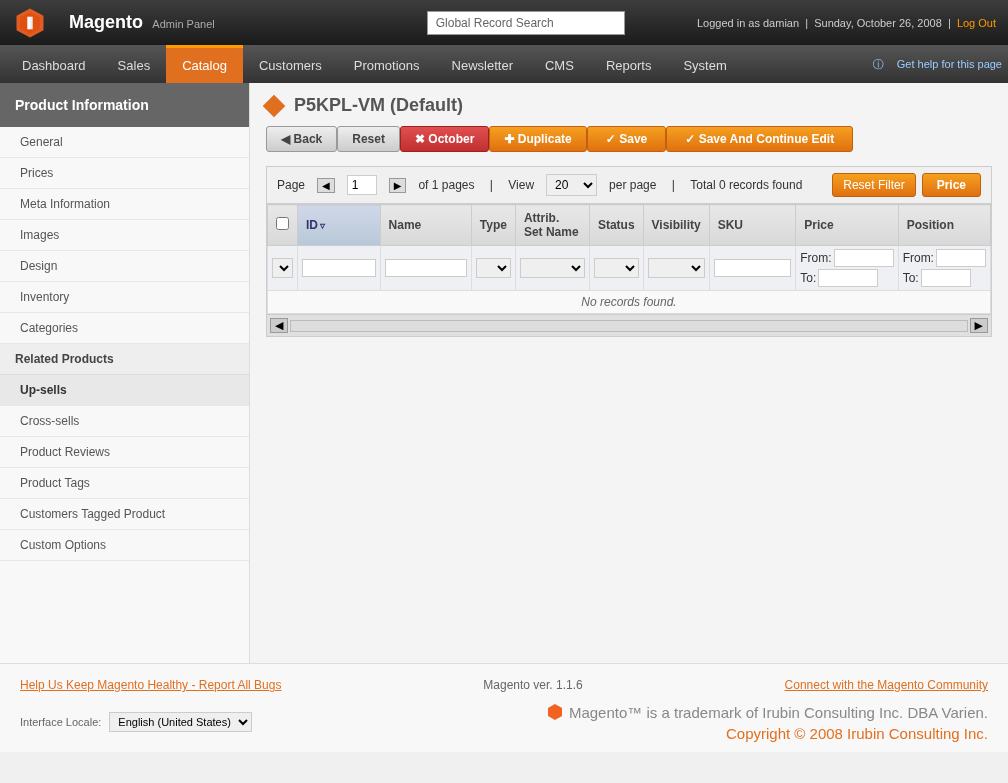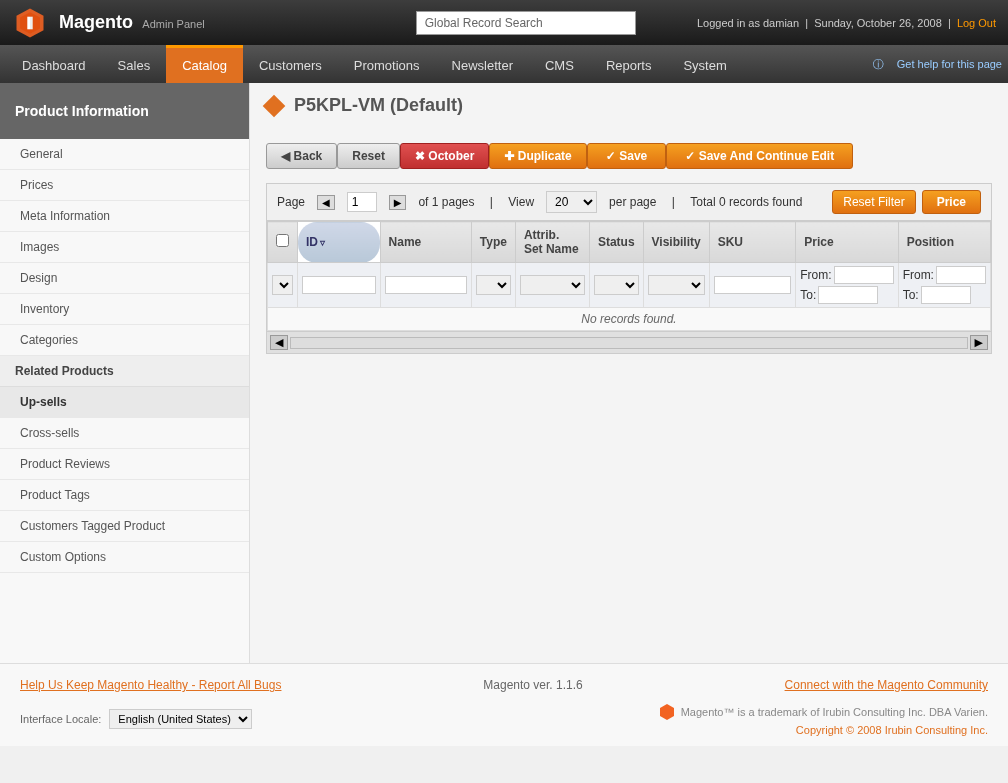--- a/index.html
+++ b/index.html
@@ -9,35 +9,35 @@
     #header {
       background: linear-gradient(to bottom, #3d3d3d, #1a1a1a);
       display: flex;
       align-items: center;
       padding: 0 12px;
       height: 45px;
     }
     #logo-area {
       display: flex;
       align-items: center;
-      gap: 11px;
+      gap: 21px;
       color: white;
       flex: 1;
     }
     .magento-icon {
       width: 36px;
       height: 36px;
     }
     #search-area {
       flex: 1;
       display: flex;
       justify-content: center;
     }
     #global-search {
-      width: 220px;
+      width: 198px;
       padding: 4px 8px;
       border: 1px solid #999;
       font-size: 12px;
       color: #666;
     }
     #user-info {
       color: #ccc;
       font-size: 11px;
       text-align: right;
     }
@@ -89,21 +89,21 @@
       min-width: 250px;
       background: #f8f8f8;
       border-right: 1px solid #ddd;
       padding-bottom: 20px;
     }
     #sidebar-title {
       background: #666;
       color: white;
       font-size: 14px;
       font-weight: bold;
-      padding: 20px 15px;
+      padding: 14px 15px;
     }
     .sidebar-item {
       display: block;
       padding: 8px 20px;
       color: #555;
       font-size: 12px;
       cursor: pointer;
       border-bottom: 1px solid #e8e8e8;
       text-decoration: none;
     }
@@ -119,21 +119,21 @@
 
     
     #content {
       flex: 1;
       padding: 12px 16px;
       background: #f4f4f4;
     }
     #page-header {
       display: flex;
       align-items: center;
-      margin-bottom: 27px;
+      margin-bottom: 10px;
       text-align: center;
     }
     #page-title-area {
       display: flex;
       align-items: center;
       gap: 8px;
     }
     .orange-diamond {
       width: 16px;
       height: 16px;
@@ -239,21 +239,20 @@
       background: linear-gradient(to bottom, #e8e8e8, #d8d8d8);
       border: 1px solid #ccc;
       padding: 6px 8px;
       text-align: left;
       color: #444;
       font-weight: bold;
     }
     #data-table th.sorted {
       background: linear-gradient(to bottom, #d0d8e8, #b8c8d8);
       color: #336;
-      border-radius: 19px;
     }
     #data-table td {
       border: 1px solid #ddd;
       padding: 4px 8px;
       background: #f9f9f9;
     }
     #data-table .filter-row td {
       background: #eef0f4;
       padding: 3px 4px;
     }
@@ -294,21 +293,21 @@
       font-size: 11px;
       color: #666;
     }
     #locale-select {
       padding: 2px 4px;
       font-size: 11px;
       border: 1px solid #ccc;
     }
     #footer-trademark {
       text-align: right;
-      font-size: 11px;
+      font-size: 15px;
       color: #888;
       flex: 1;
     }
     .magento-mini-icon {
       display: inline-flex;
       align-items: center;
       gap: 4px;
     }
   </style>
 </head>

